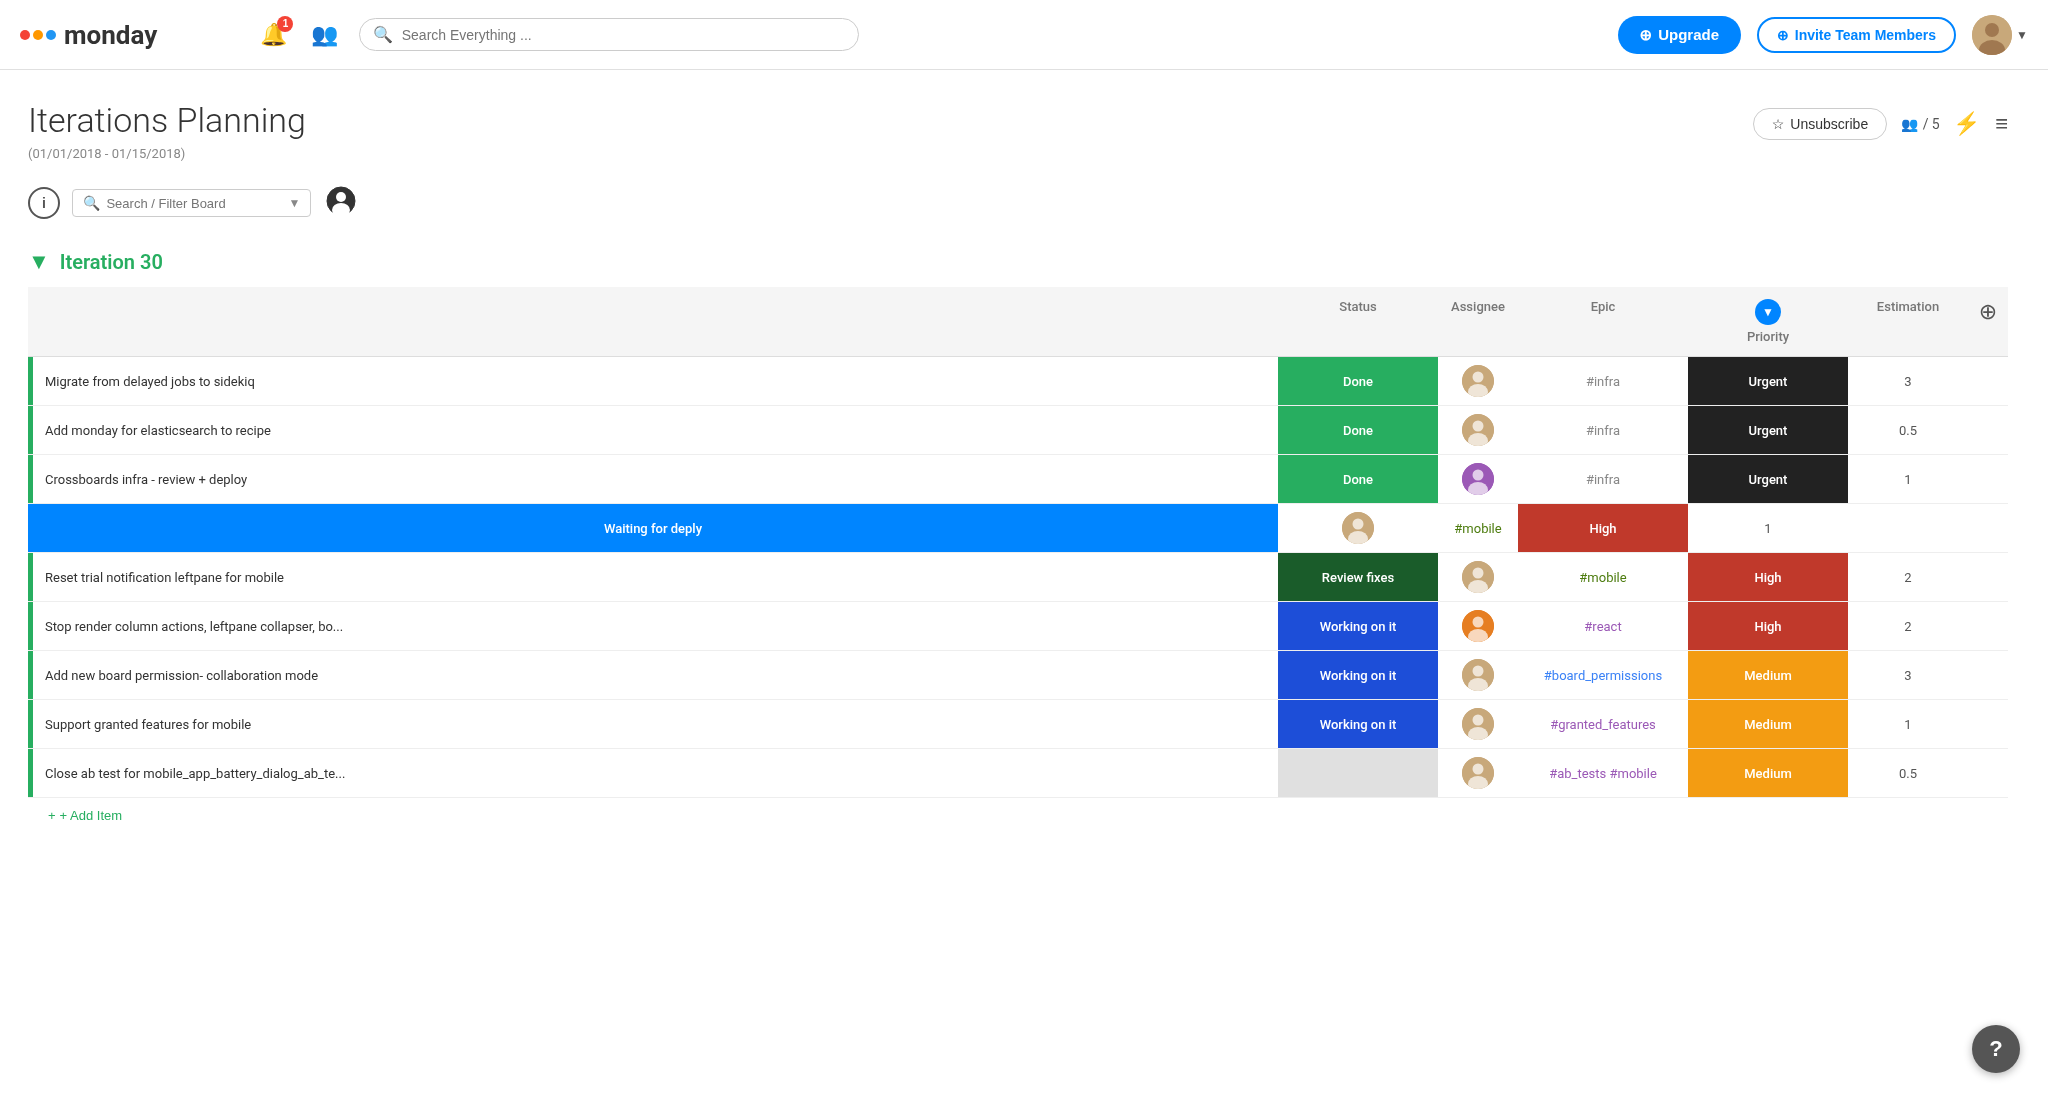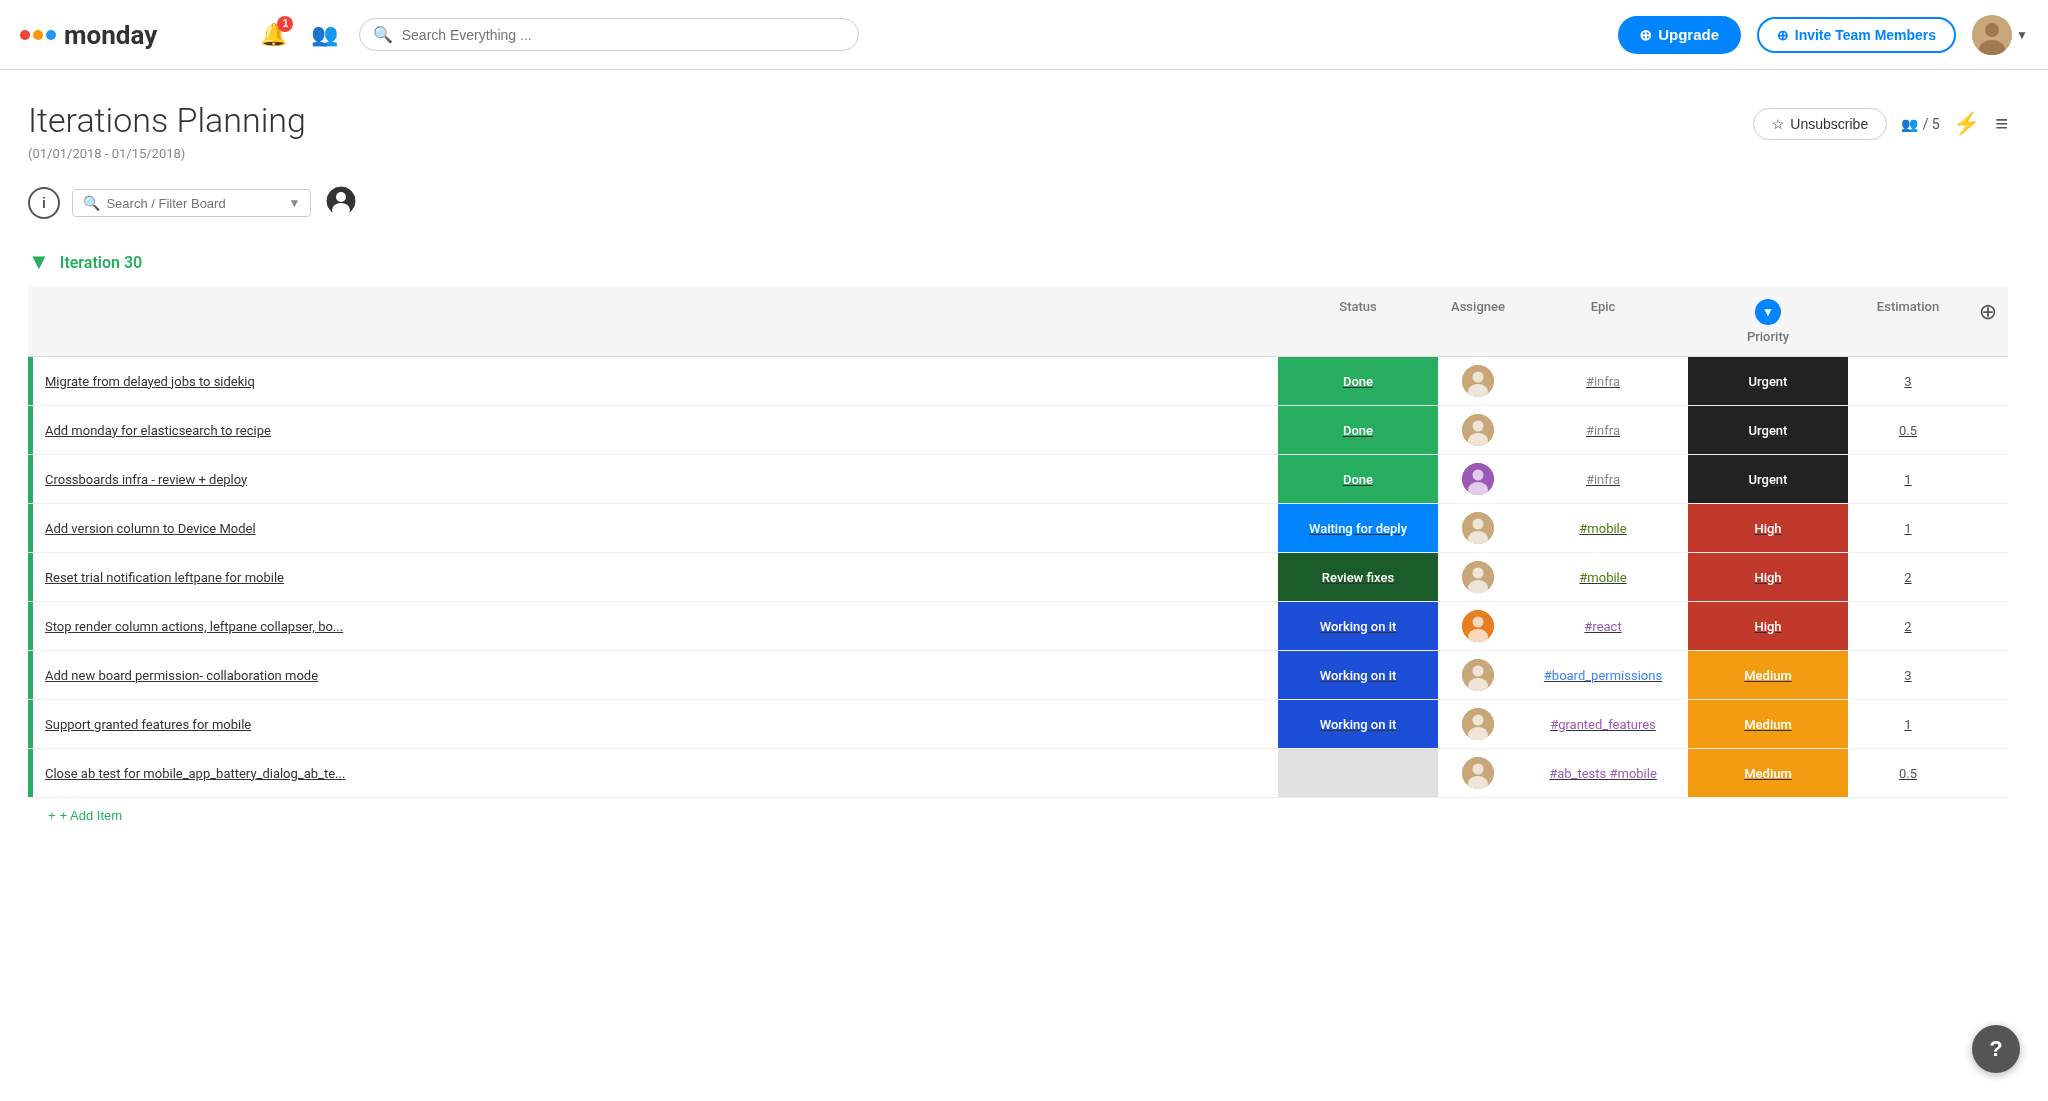--- a/index.html
+++ b/index.html
@@ -181,21 +181,21 @@
     
     .table-section { margin-top: 10px; }
     .group-header {
       display: flex;
       align-items: center;
       gap: 10px;
       padding: 8px 0;
       margin-bottom: 4px;
     }
     .group-toggle { color: #27ae60; font-size: 22px; cursor: pointer; }
-    .group-title { font-size: 16px; color: #27ae60; font-weight: 600; cursor: pointer; }
+    .group-title { font-size: 20px; color: #27ae60; font-weight: 600; cursor: pointer; }
 
     .table-header {
       display: grid;
       grid-template-columns: 1fr 160px 80px 170px 160px 120px 40px;
       background: #f5f5f5;
       border-bottom: 1px solid #ddd;
       padding: 8px 0;
       position: relative;
     }
     .th {
@@ -227,21 +227,20 @@
       font-size: 12px;
       margin-bottom: 2px;
     }
 
     .table-row {
       display: grid;
       grid-template-columns: 1fr 160px 80px 170px 160px 120px 40px;
       border-bottom: 1px solid #eee;
       align-items: stretch;
       min-height: 48px;
-      text-decoration: underline;
     }
 
     .cell {
       display: flex;
       align-items: center;
       padding: 0 8px;
       font-size: 13px;
       color: #333;
     }
     .cell-task {
@@ -601,24 +600,20 @@
       </div>
       <div class="cell-priority">
         <div class="priority-badge priority-urgent">Urgent</div>
       </div>
       <div class="cell cell-estimation">
         <span>1</span>
       </div>
       <div class="cell cell-add"></div>
     </div>
         <div class="table-row">
-      <div class="cell cell-task">
-        <div class="task-bar"></div>
-        <span class="task-name">Add version column to Device Model</span>
-      </div>
       <div class="cell-status">
         <div class="status-badge status-waiting">Waiting for deply</div>
       </div>
       <div class="cell cell-assignee">
         <div class="assignee-avatar av1">
           <svg width="32" height="32" viewBox="0 0 32 32">
             <circle cx="16" cy="16" r="16" fill="#c8a87a"></circle>
             <circle cx="16" cy="12" r="5.5" fill="rgba(255,255,255,0.7)"></circle>
             <ellipse cx="16" cy="27" rx="10" ry="8" fill="rgba(255,255,255,0.7)"></ellipse>
           </svg>

